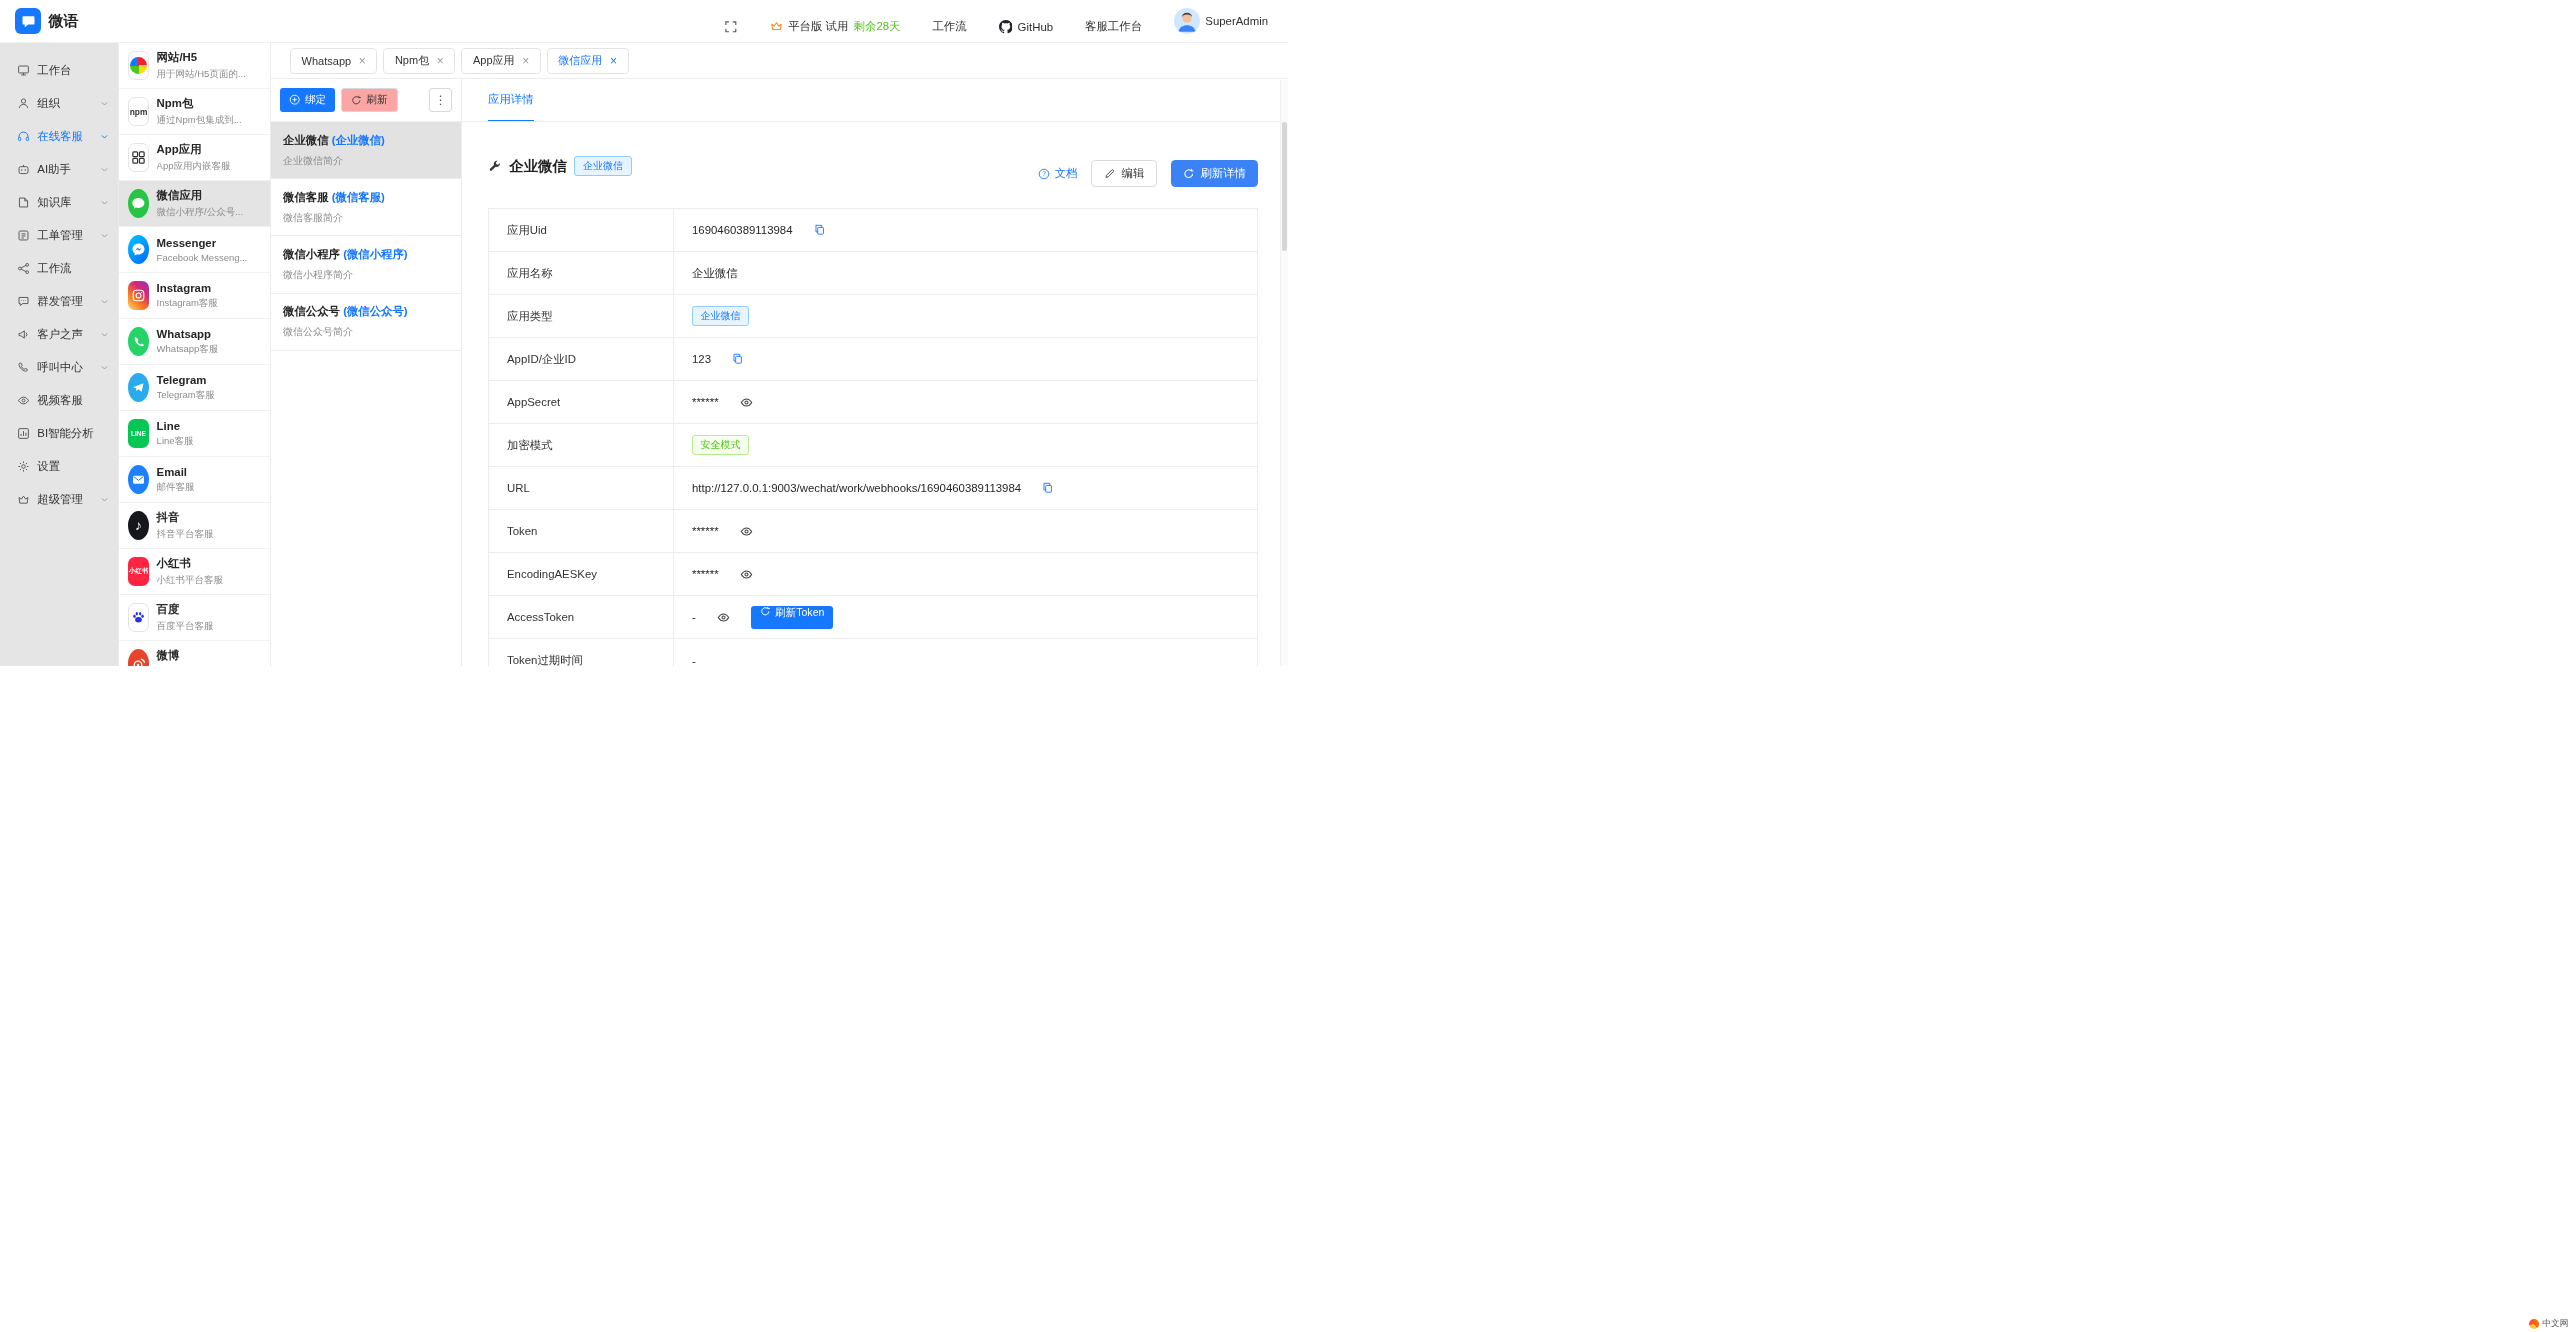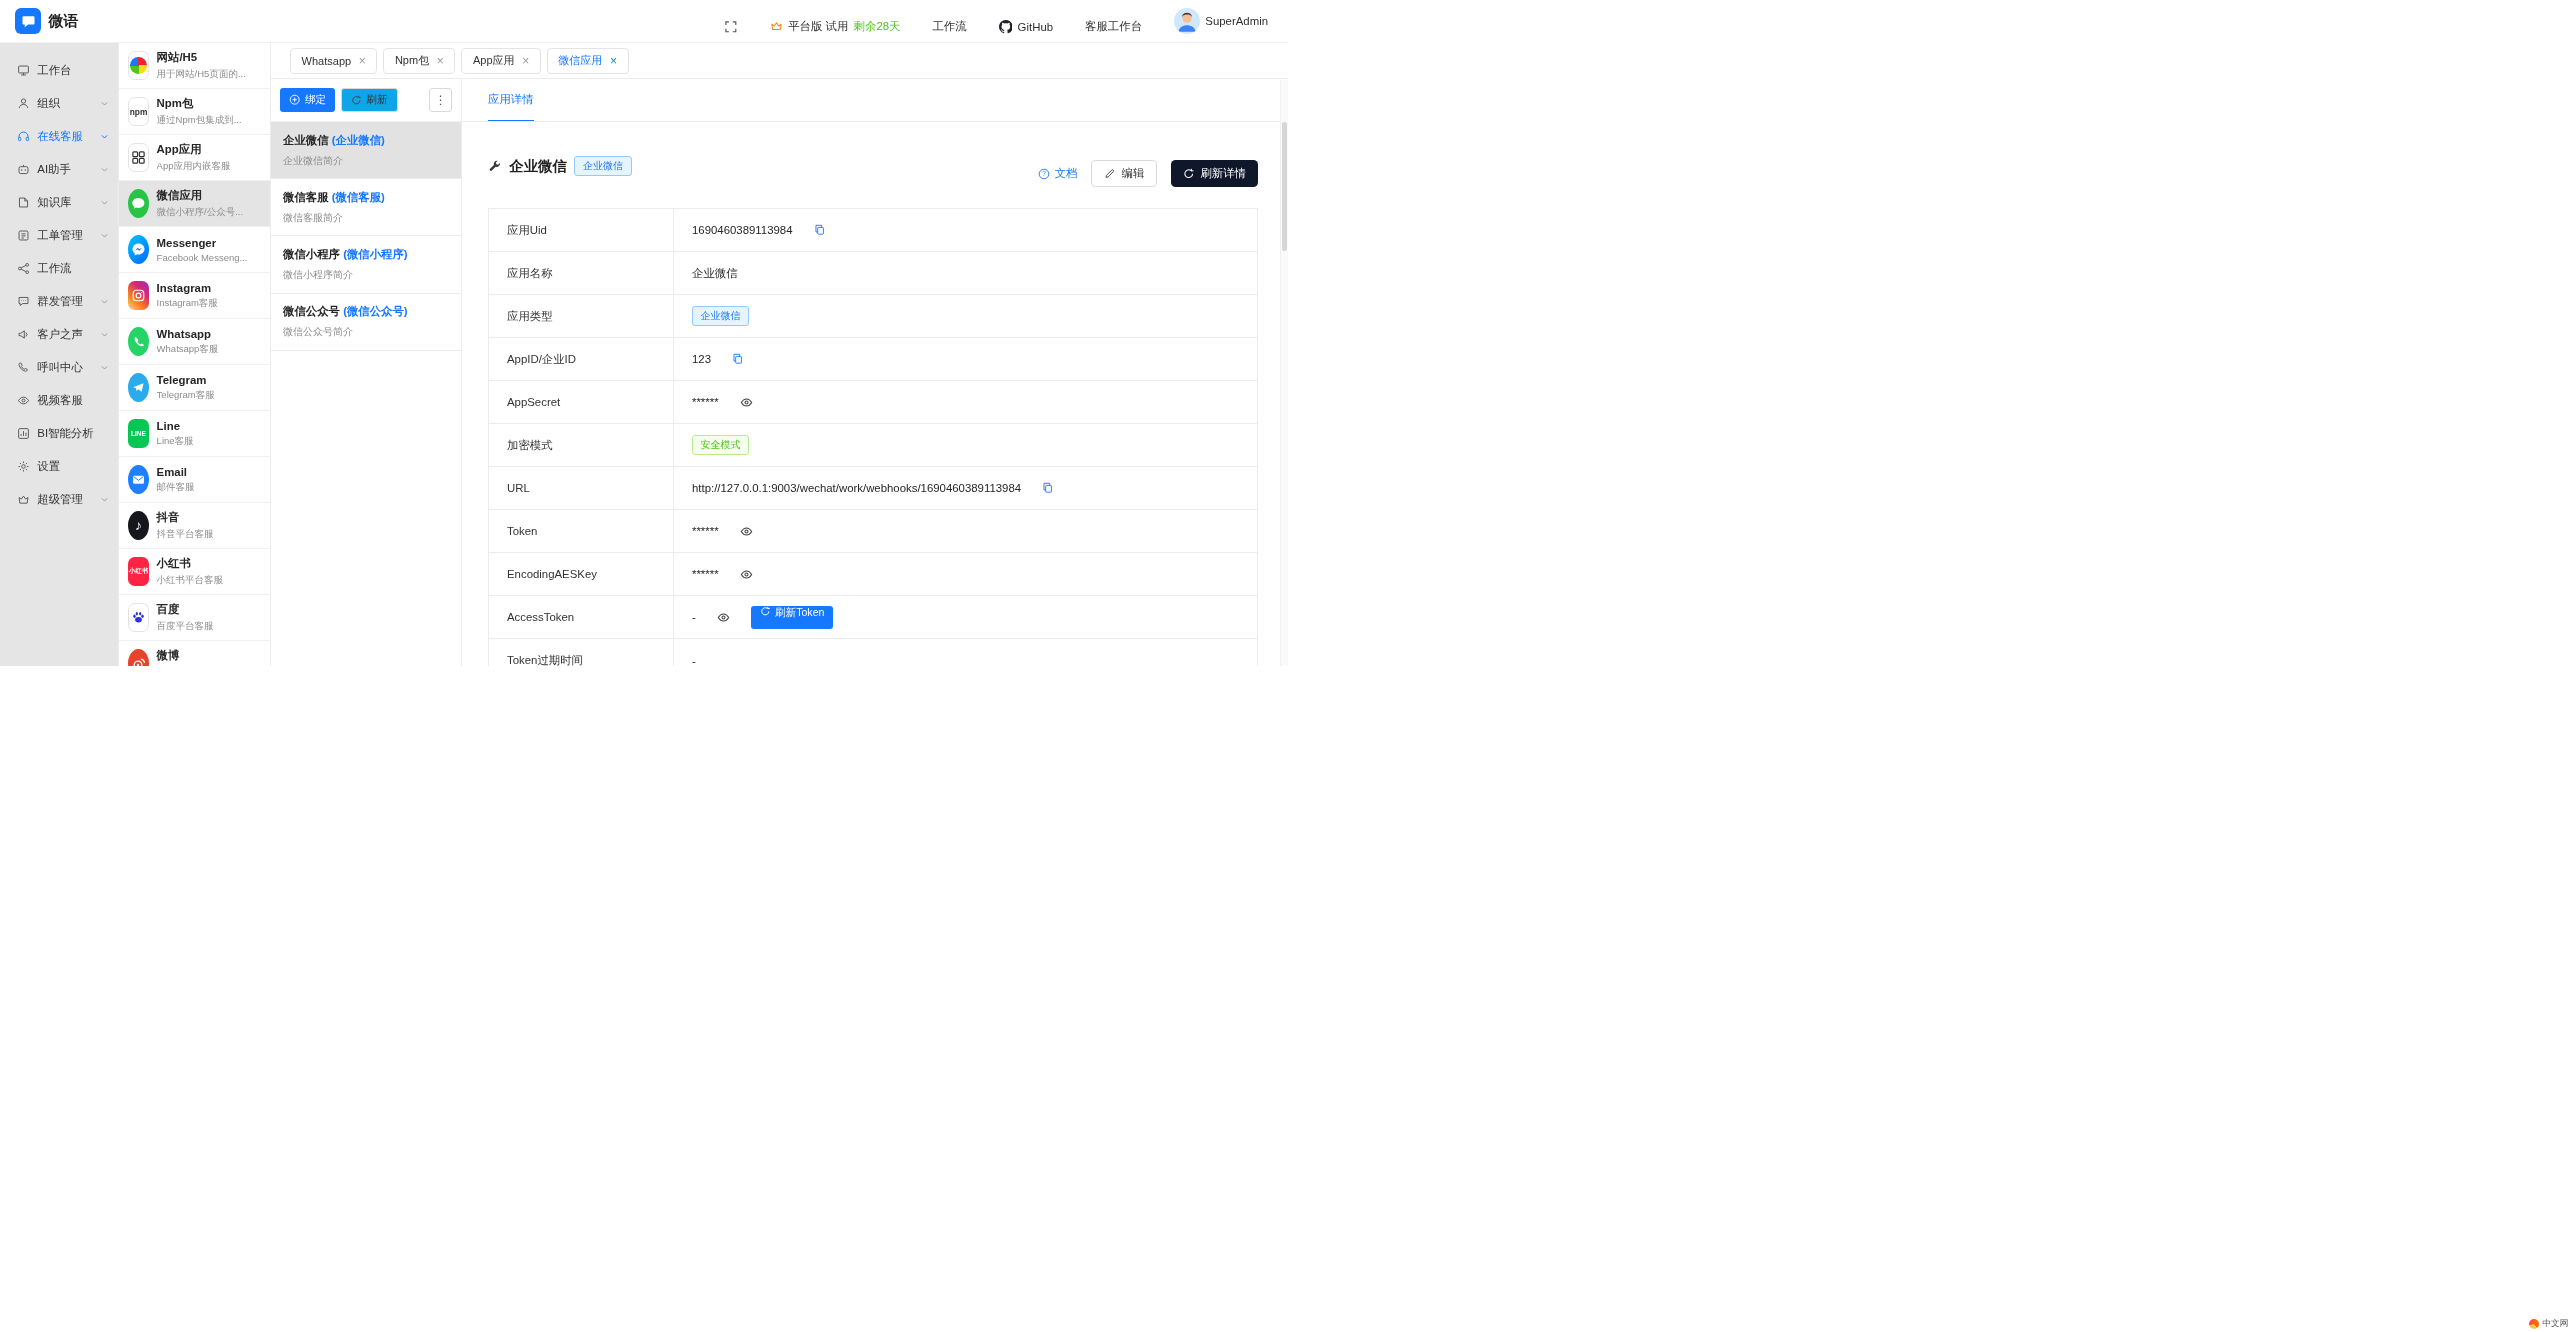--- a/index.html
+++ b/index.html
@@ -68,21 +68,21 @@
   .tab-close { font-size:12px; color:#9a9a9a; line-height:1; cursor:pointer; }
   .tab.active .tab-close { color:#1677ff; }
 
   .content { flex:1; min-height:0; display:flex; }
 
   
   .listpanel { width:191px; flex-shrink:0; border-right:0.8px solid #ececec; display:flex; flex-direction:column; }
   .toolbar { display:flex; align-items:center; gap:6px; padding:9px; border-bottom:0.8px solid #f0f0f0; }
   .btn-primary { background:#1677ff; color:#fff; border:none; border-radius:3px; height:24px;
     padding:0 9px; font-size:10.6px; display:inline-flex; align-items:center; gap:4.6px; cursor:pointer; }
-  .btn-default { background:#0ea5e9; color:#333; border:0.8px solid #d9d9d9; border-radius:3px; height:24px;
+  .btn-default { background:#fca5a5; color:#333; border:0.8px solid #d9d9d9; border-radius:3px; height:24px;
     padding:0 9px; font-size:10.6px; display:inline-flex; align-items:center; gap:4.6px; cursor:pointer; }
   .btn-more { margin-left:auto; width:23px; height:24px; border:0.8px solid #d9d9d9; border-radius:3px;
     background:#fff; color:#595959; font-size:12px; display:flex; align-items:center; justify-content:center; cursor:pointer; }
   .appitem { padding:10.6px 12px; border-bottom:0.8px solid #ececec; cursor:pointer; }
   .appitem.active { background:#e2e2e2; }
   .appitem-title { font-size:11.4px; font-weight:bold; color:#262626; }
   .appitem-title .link { color:#1677ff; }
   .appitem-desc { font-size:10px; color:#8c8c8c; margin-top:6px; }
 
   
@@ -90,21 +90,21 @@
   .dtab-row { height:43px; flex-shrink:0; border-bottom:0.8px solid #ececec; display:flex; padding-left:26px; }
   .dtab { display:flex; align-items:center; color:#1677ff; font-size:11.4px;
     border-bottom:1.5px solid #1677ff; cursor:pointer; }
   .dheader { margin:23px 30px 0 26px; display:flex; align-items:center; flex-shrink:0; }
   .dtitle-wrap { display:flex; align-items:center; gap:7.6px; }
   .dtitle { font-size:14.4px; font-weight:bold; color:#1f1f1f; }
   .dheader-right { margin-left:auto; display:flex; align-items:center; gap:13.7px;margin-top:15px; }
   .doc-link { color:#1677ff; font-size:11.4px; display:flex; align-items:center; gap:4.6px; cursor:pointer; }
   .btn-outline { height:27px; border:0.8px solid #d9d9d9; border-radius:4.6px; background:#fff; color:#333;
     padding:0 12px; font-size:11.4px; display:inline-flex; align-items:center; gap:6px; cursor:pointer; }
-  .btn-blue { height:27px; border:none; border-radius:4.6px; background:#0f172a; color:#fff;
+  .btn-blue { height:27px; border:none; border-radius:4.6px; background:#3b82f6; color:#fff;
     padding:0 12px; font-size:11.4px; display:inline-flex; align-items:center; gap:6px; cursor:pointer; }
   .badge-blue { background:#e6f4ff; border:0.8px solid #91caff; color:#1677ff;
     font-size:10px; padding:2.3px 7.6px; border-radius:3px; white-space:nowrap; }
   .badge-green { background:#f6ffed; border:0.8px solid #b7eb8f; color:#52c41a;
     font-size:10px; padding:2.3px 7.6px; border-radius:3px; white-space:nowrap; }
   .dtable { margin:21px 30px 0 26px; border:0.8px solid #ececec; }
   .trow { display:flex; height:43px; border-bottom:0.8px solid #ececec; }
   .trow:last-child { border-bottom:none; }
   .tlabel { width:185px; flex-shrink:0; border-right:0.8px solid #ececec; display:flex; align-items:center;
     padding-left:18px; font-size:11.4px; color:#333; }

